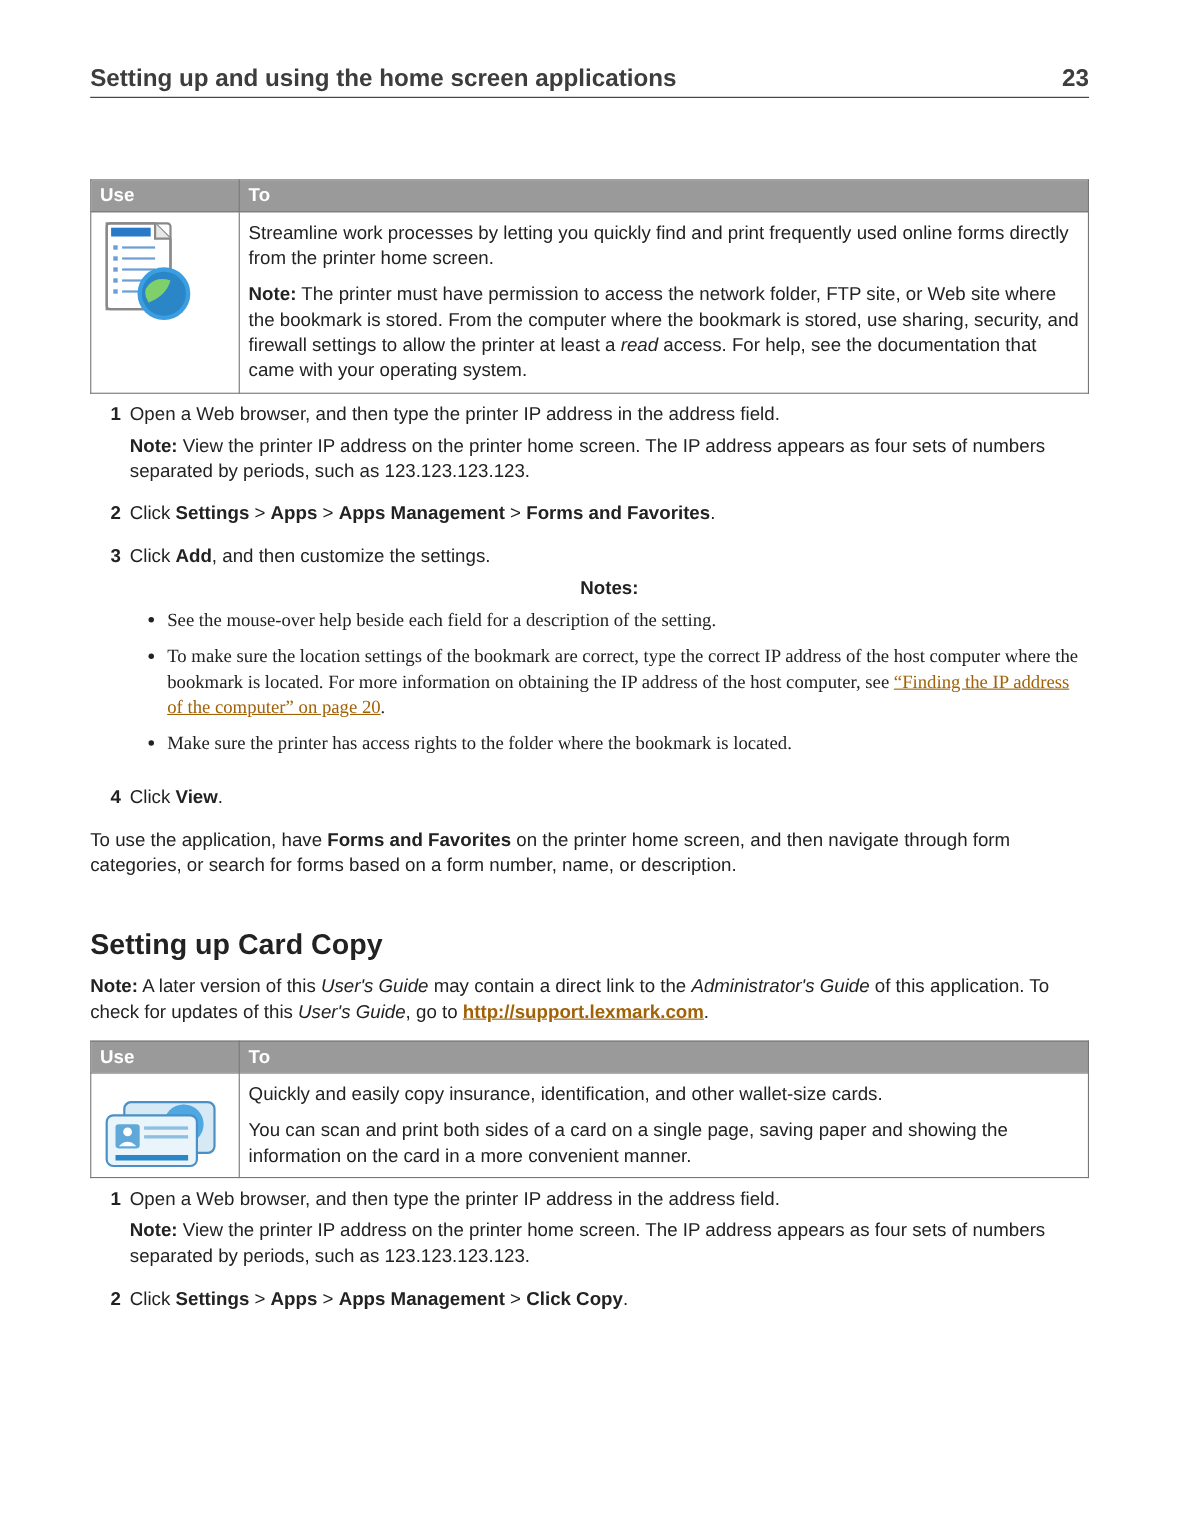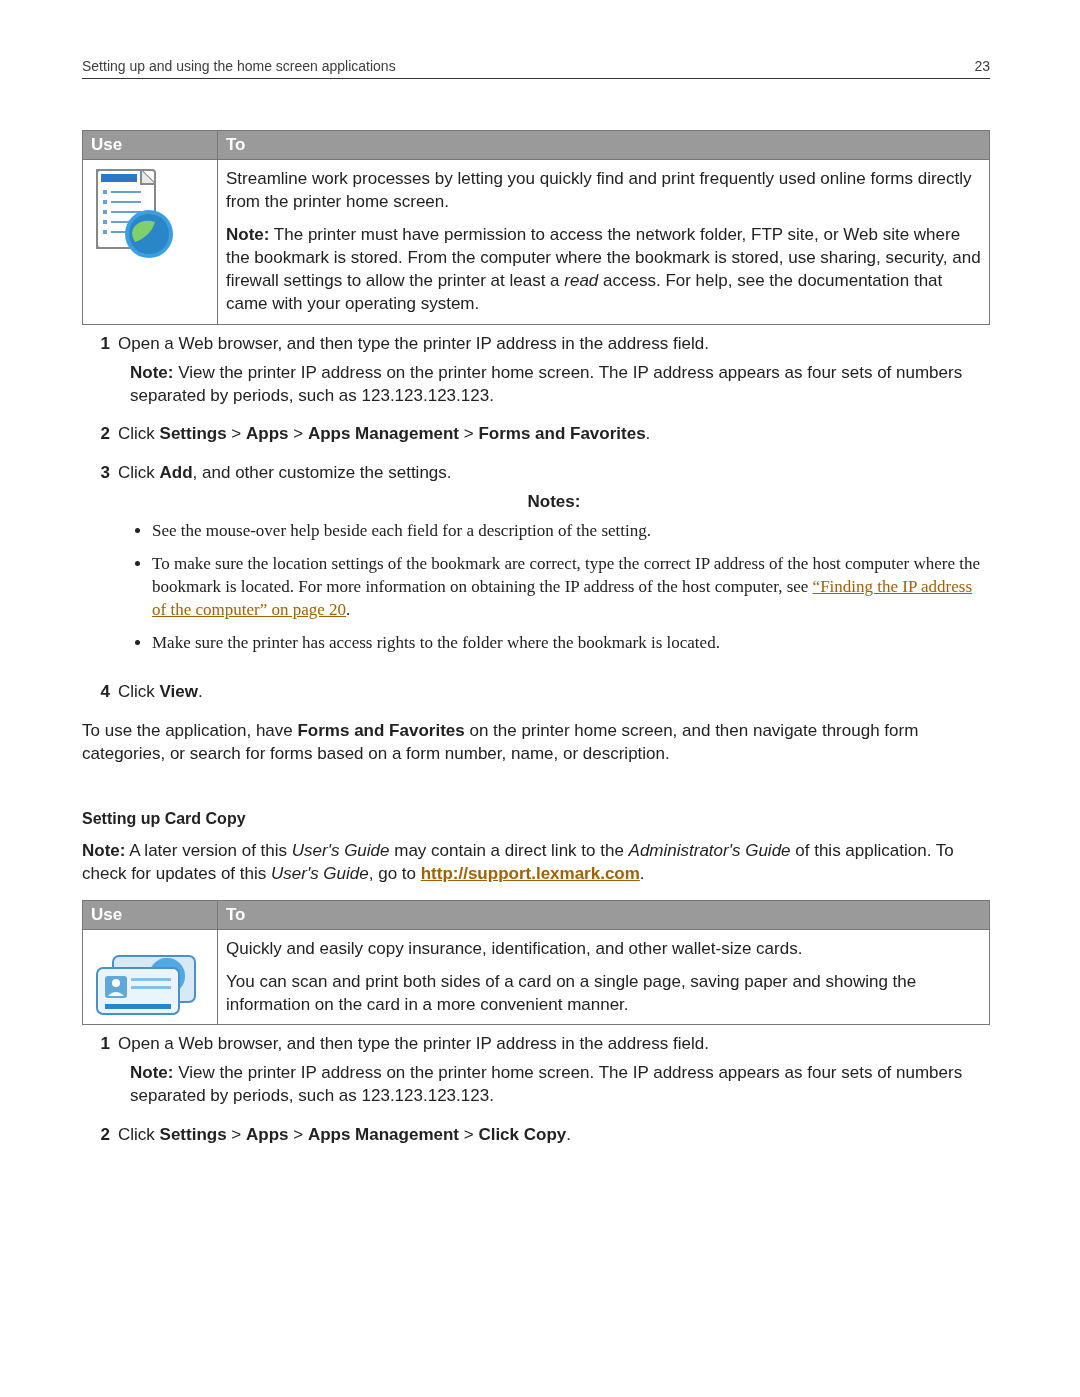--- a/index.html
+++ b/index.html
@@ -10,25 +10,26 @@
     font-size: 17px;
     color: #222;
     width: 1080px;
   }
   .page {
     padding: 58px 90px 60px 82px;
   }
   .running-head {
     display: flex;
     justify-content: space-between;
-    font-size: 14px;
+    font-size: 22px;
     color: #3d3d3d;
     padding-bottom: 4px;
     border-bottom: 1.5px solid #333;
-    margin-bottom: 51px;
+    margin-bottom: 74px;
+    font-weight: bold;
   }
   table.use-to {
     border-collapse: collapse;
     width: 100%;
     margin-bottom: 2px;
   }
   table.use-to th, table.use-to td {
     border: 1px solid #777;
     text-align: left;
     vertical-align: top;
@@ -50,31 +51,31 @@
     margin: 4px 0 16px 0;
     line-height: 1.35;
   }
   ol.steps > li > .num {
     width: 28px;
     flex: 0 0 28px;
     font-weight: 700;
     text-align: right;
     padding-right: 8px;
   }
-  .sub { margin: 6px 0 0 12px; }
+  .sub { margin: 6px 0 0 0; }
   .notes-label { font-weight:700; margin: 6px 0 6px 0; text-align: center; }
   ul.bullets {
     list-style: disc;
     margin: 2px 0 0 0;
     padding-left: 34px;
   }
   ul.bullets li { margin: 3px 0 10px 0; line-height:1.35;font-family:Liberation Serif, serif; }
   .link { color: #a16207; text-decoration: underline; }
   .h2 {
-    font-size: 16px;
+    font-size: 26px;
     font-weight: 700;
     margin: 44px 0 12px 0;
     color: #222;
   }
   .bold { font-weight: 700; }
   .ital { font-style: italic; }
   .para { margin: 6px 0 14px 0; line-height:1.35; }
   
   .icon-forms-favorites { width: 84px; height: 94px; display:block; }
   .icon-card-copy { width: 110px; height: 66px; display:block; margin-top:12px; }
@@ -141,21 +142,21 @@
     </li>
     <li>
       <span class="num">2</span>
       <div style="flex:1">
         <span>Click </span><span class="bold">Settings</span><span> &gt; </span><span class="bold">Apps</span><span> &gt; </span><span class="bold">Apps Management</span><span> &gt; </span><span class="bold">Forms and Favorites</span><span>.</span>
       </div>
     </li>
     <li>
       <span class="num">3</span>
       <div style="flex:1">
-        <span>Click </span><span class="bold">Add</span><span>, and other customize the settings.</span>
+        <span>Click </span><span class="bold">Add</span><span>, and then customize the settings.</span>
         <p class="notes-label">Notes:</p>
         <ul class="bullets">
           <li>See the mouse-over help beside each field for a description of the setting.</li>
           <li>
             <span>To make sure the location settings of the bookmark are correct, type the correct IP address of the host computer where the bookmark is located. For more information on obtaining the IP address of the host computer, see </span><a class="link">“Finding the IP address of the computer” on page 20</a><span>.</span>
           </li>
           <li>Make sure the printer has access rights to the folder where the bookmark is located.</li>
         </ul>
       </div>
     </li>

